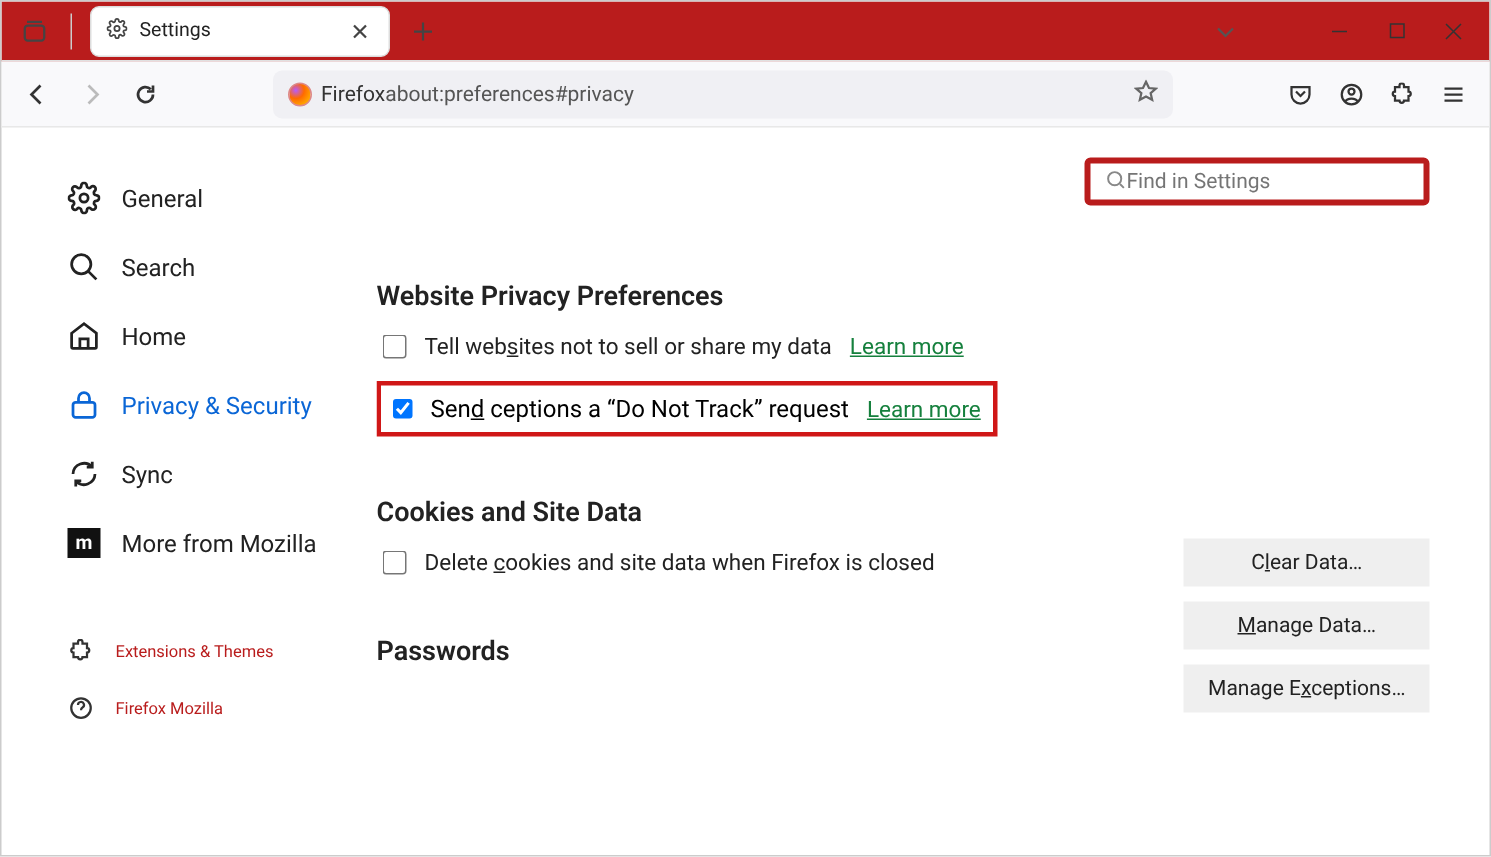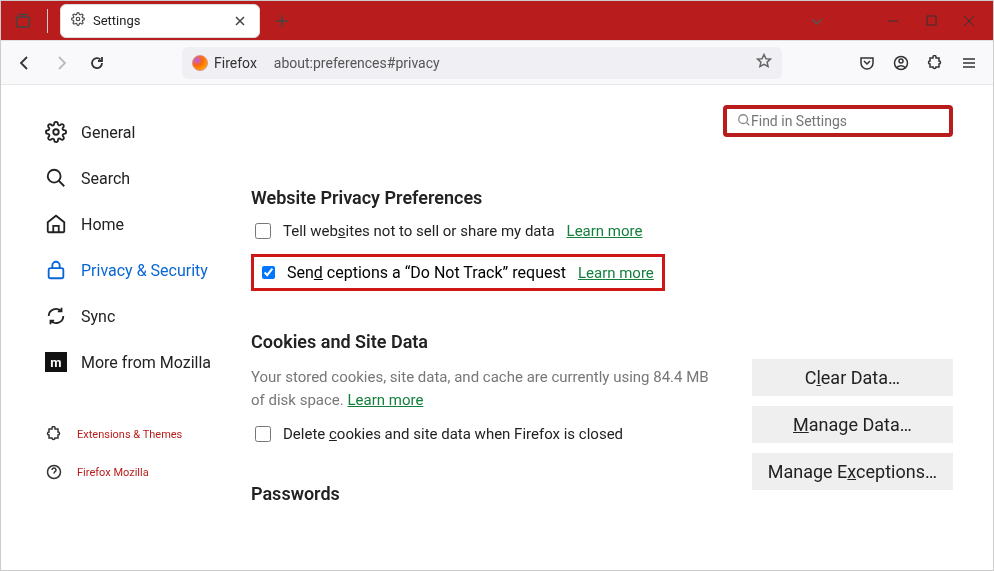--- a/index.html
+++ b/index.html
@@ -13,21 +13,21 @@
   .newtab-btn { width: 32px; height: 32px; display: flex; align-items: center; justify-content: center; cursor: pointer; margin-left: 4px; }
   .titlebar-spacer { flex: 1; }
   .win-controls { display: flex; align-items: center; gap: 2px; margin-right: 2px; }
   .win-btn { width: 36px; height: 32px; display: flex; align-items: center; justify-content: center; cursor: pointer; }
   .chev-btn { width: 36px; display: flex; justify-content: center; margin-right: 40px; }
   
   .toolbar { height: 44px; background: #f9f9fb; display: flex; align-items: center; padding: 0 8px; gap: 4px; border-bottom: 1px solid #e8e8e8; }
   .nav-btn { width: 32px; height: 32px; display: flex; align-items: center; justify-content: center; border-radius: 4px; cursor: pointer; color: #333; }
   .nav-btn.disabled { color: #bbb; cursor: default; }
   .urlbar-wrap { flex: 1; display: flex; justify-content: center; }
-  .urlbar { display: flex; align-items: center; background: #f0f0f4; border-radius: 6px; height: 32px; padding: 0 10px; width: 600px; gap: 17px; }
+  .urlbar { display: flex; align-items: center; background: #f0f0f4; border-radius: 6px; height: 32px; padding: 0 10px; width: 600px; gap: 0; }
   .urlbar-ff { display:flex; align-items:center; gap:6px; font-size:14px; color:#333; }
   .urlbar-text { font-size: 14px; color: #555; flex:1; }
   .urlbar-star { color: #666; }
   .toolbar-right { display: flex; align-items: center; gap: 2px; }
   .tb-icon { width: 32px; height: 32px; display: flex; align-items: center; justify-content: center; cursor: pointer; color: #333; }
 
   .content-area { display: flex; height: calc(100% - 84px); }
   .sidebar { width: 250px; padding: 24px 0 0 44px; }
   .sidebar-item { display: flex; align-items: center; gap: 14px; height: 46px; font-size: 16px; color: #222; cursor: pointer; }
   .sidebar-item.active { color: #0a66d6; }
@@ -43,21 +43,21 @@
   
   .section-title { font-size: 18px; font-weight: 600; color: #222; margin-bottom: 14px; }
   .pref-row { display: flex; align-items: center; gap: 12px; font-size: 15px; color: #222; margin-bottom: 10px;}
   .pref-row input[type=checkbox] { width: 16px; height: 16px; accent-color: #0a5ed7; }
   .link { color: #15803d; text-decoration: underline; cursor: pointer; font-size: 15px; }
   .highlight-box { border: 3px solid #d01717; padding: 6px 8px; display: inline-flex; align-items: center; gap: 12px; margin-top: 4px; }
   
   .section2 { margin-top: 40px; position: relative; }
   .desc { font-size: 15px; color: #777; max-width: 470px; line-height: 1.5; margin-bottom: 14px;}
   .btn-col { position: absolute; right: 0; top: 28px; display: flex; flex-direction: column; gap: 10px; }
-  .btn { background: #efefef; border: none; padding: 8px 16px; font-size: 18px; color: #222; cursor: pointer; min-width: 150px; text-align: center; }
+  .btn { background: #efefef; border: none; padding: 8px 16px; font-size: 14px; color: #222; cursor: pointer; min-width: 150px; text-align: center; }
   .section3 { margin-top: 40px; }
 
   .ff-logo { width:16px; height:16px; border-radius:50%; background: radial-gradient(circle at 30% 30%, #b65cff 0%, #ff6a00 40%, #ffcc00 100%); border:1px solid #d88; }
   .u { text-decoration: underline; }
 </style>
 </head>
 <body>
 
 <div class="titlebar">
   <div class="titlebar-left">
@@ -259,23 +259,20 @@
       <a class="link">Learn more</a>
     </div>
     <div class="highlight-box">
       <input type="checkbox" checked="" style="">
       <span><span>Sen</span><span class="u">d</span><span> ceptions a “Do Not Track” request</span></span>
       <a class="link">Learn more</a>
     </div>
 
     <div class="section2">
       <div class="section-title">Cookies and Site Data</div>
-      <div class="desc">
-        <span>Your stored cookies, site data, and cache are currently using 84.4 MB of disk space. </span><a class="link">Learn more</a>
-      </div>
       <div class="pref-row" style="margin-left:4px;">
         <input type="checkbox" style="">
         <span><span>Delete </span><span class="u">c</span><span>ookies and site data when Firefox is closed</span></span>
       </div>
       <div class="btn-col">
         <button class="btn">C<span class="u">l</span>ear Data…</button>
         <button class="btn"><span class="u">M</span>anage Data…</button>
         <button class="btn">Manage E<span class="u">x</span>ceptions…</button>
       </div>
     </div>

